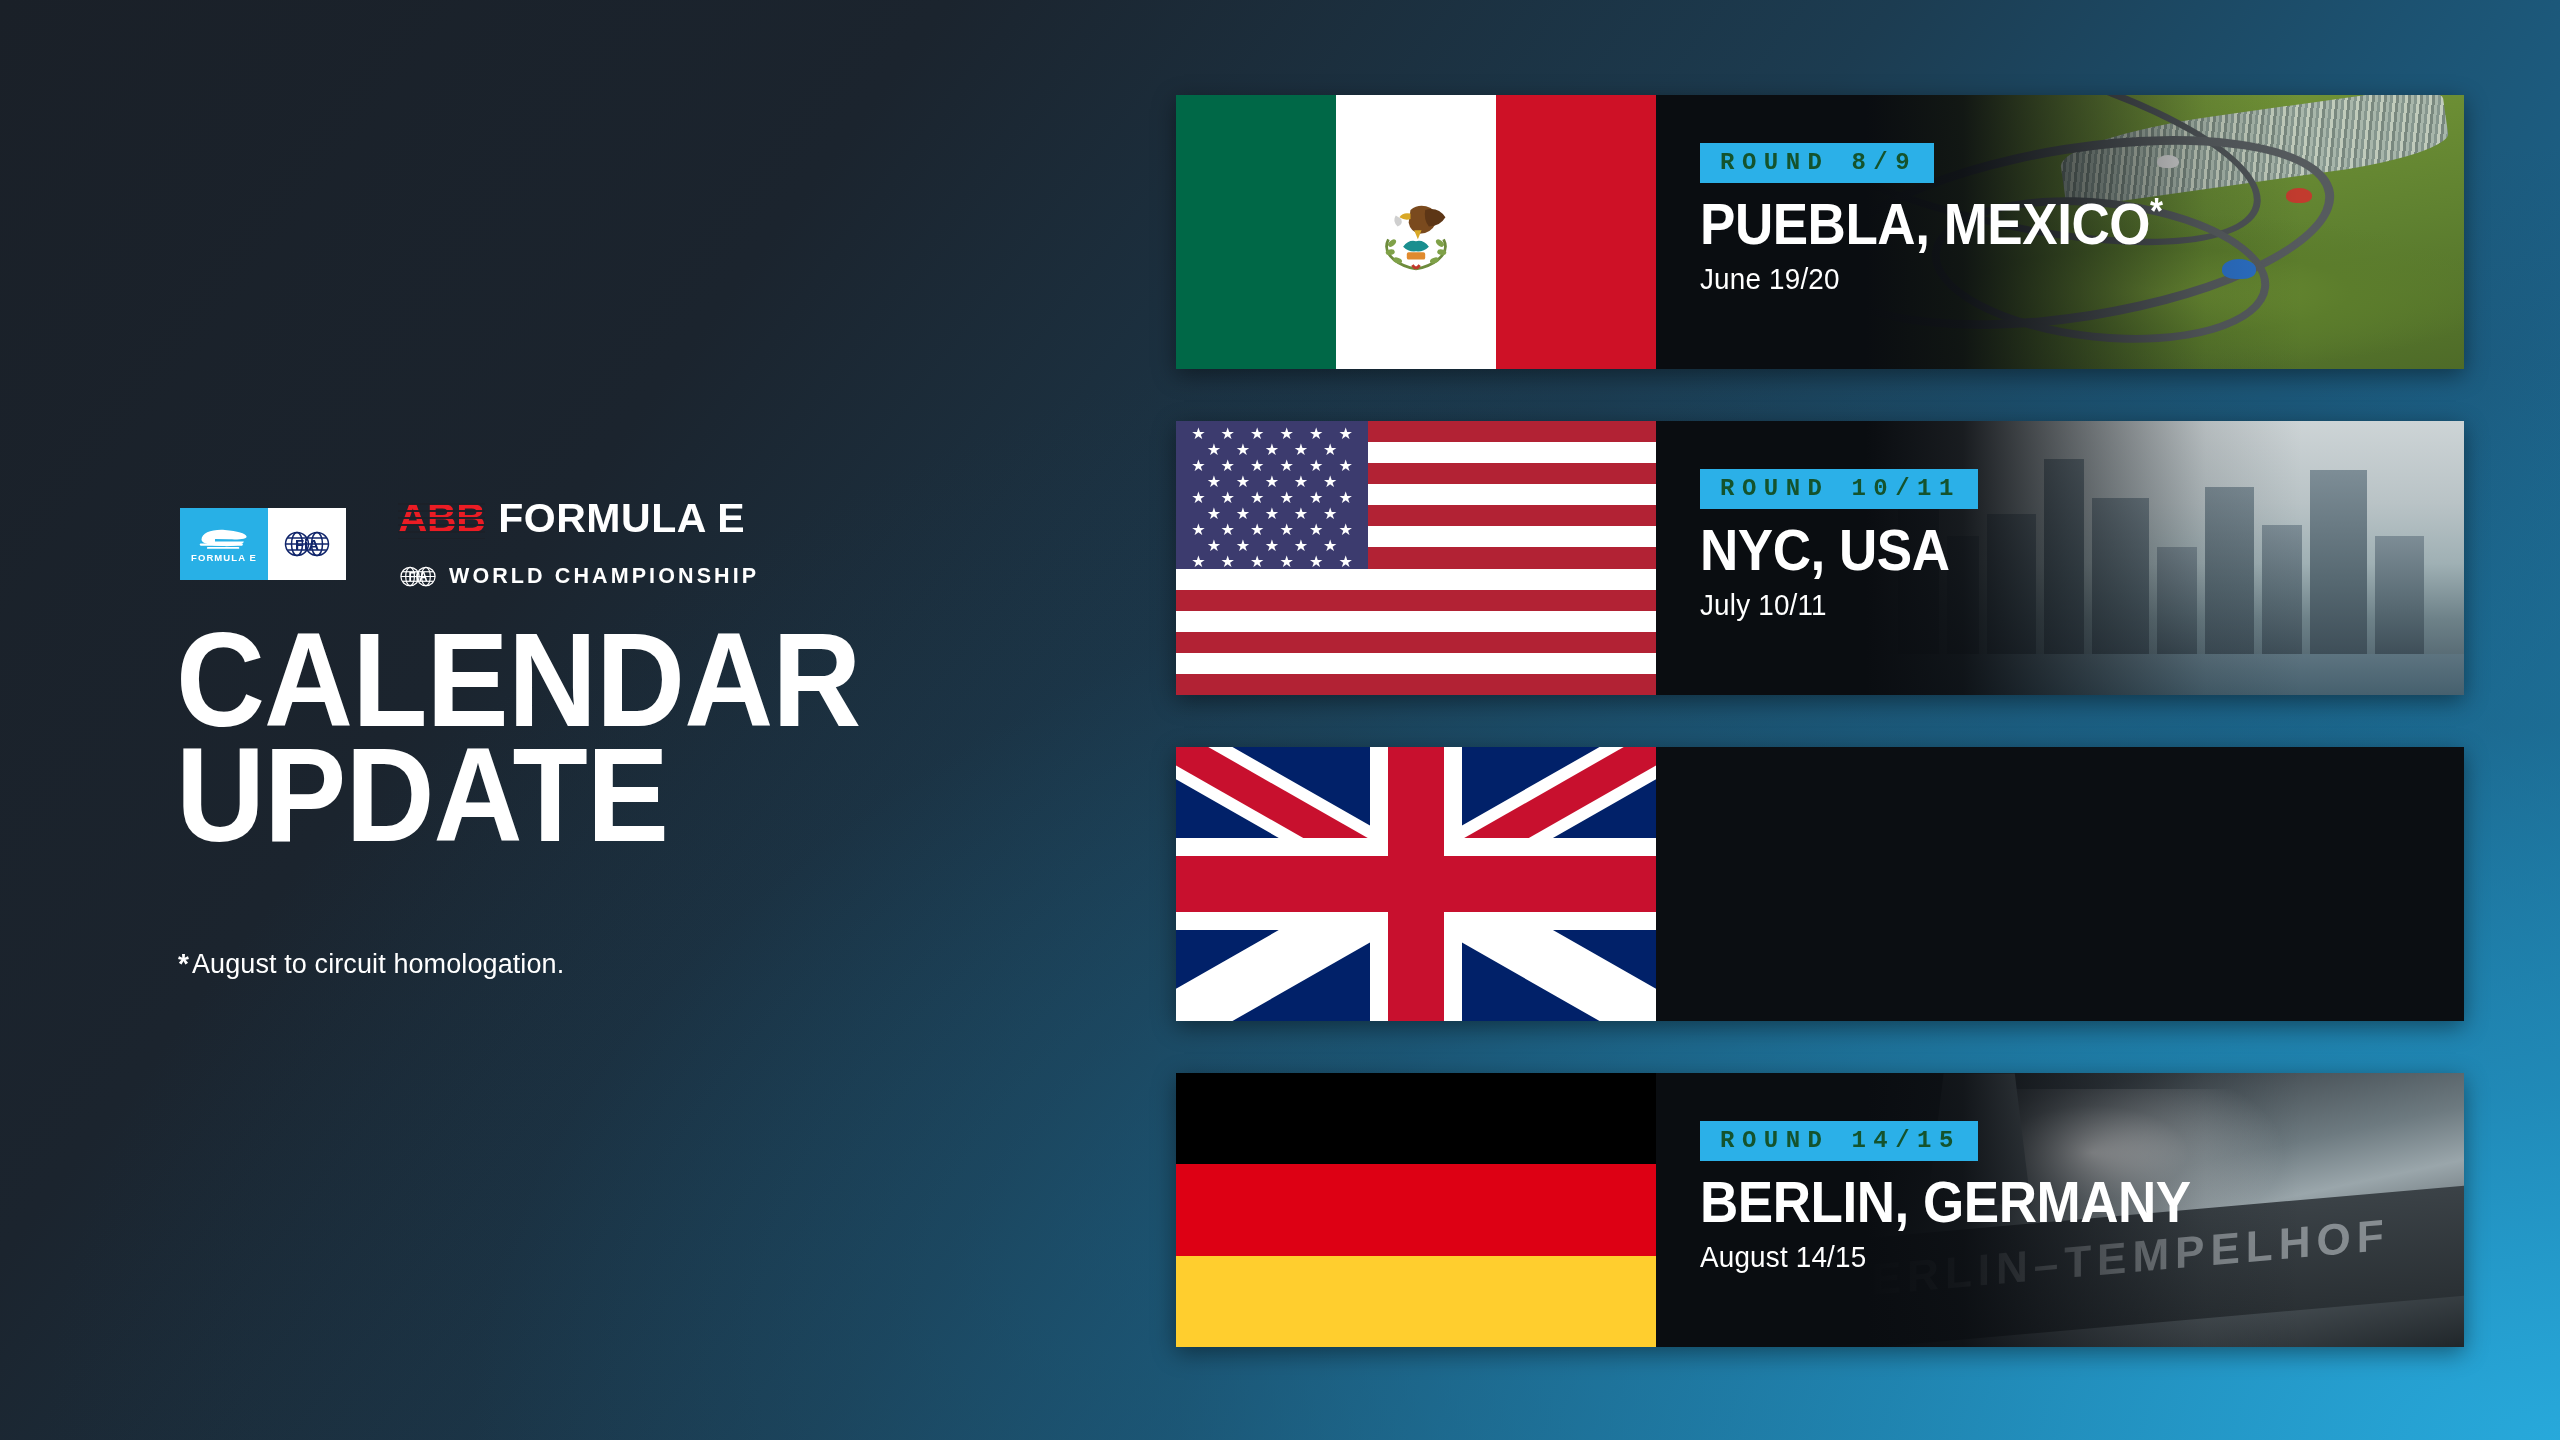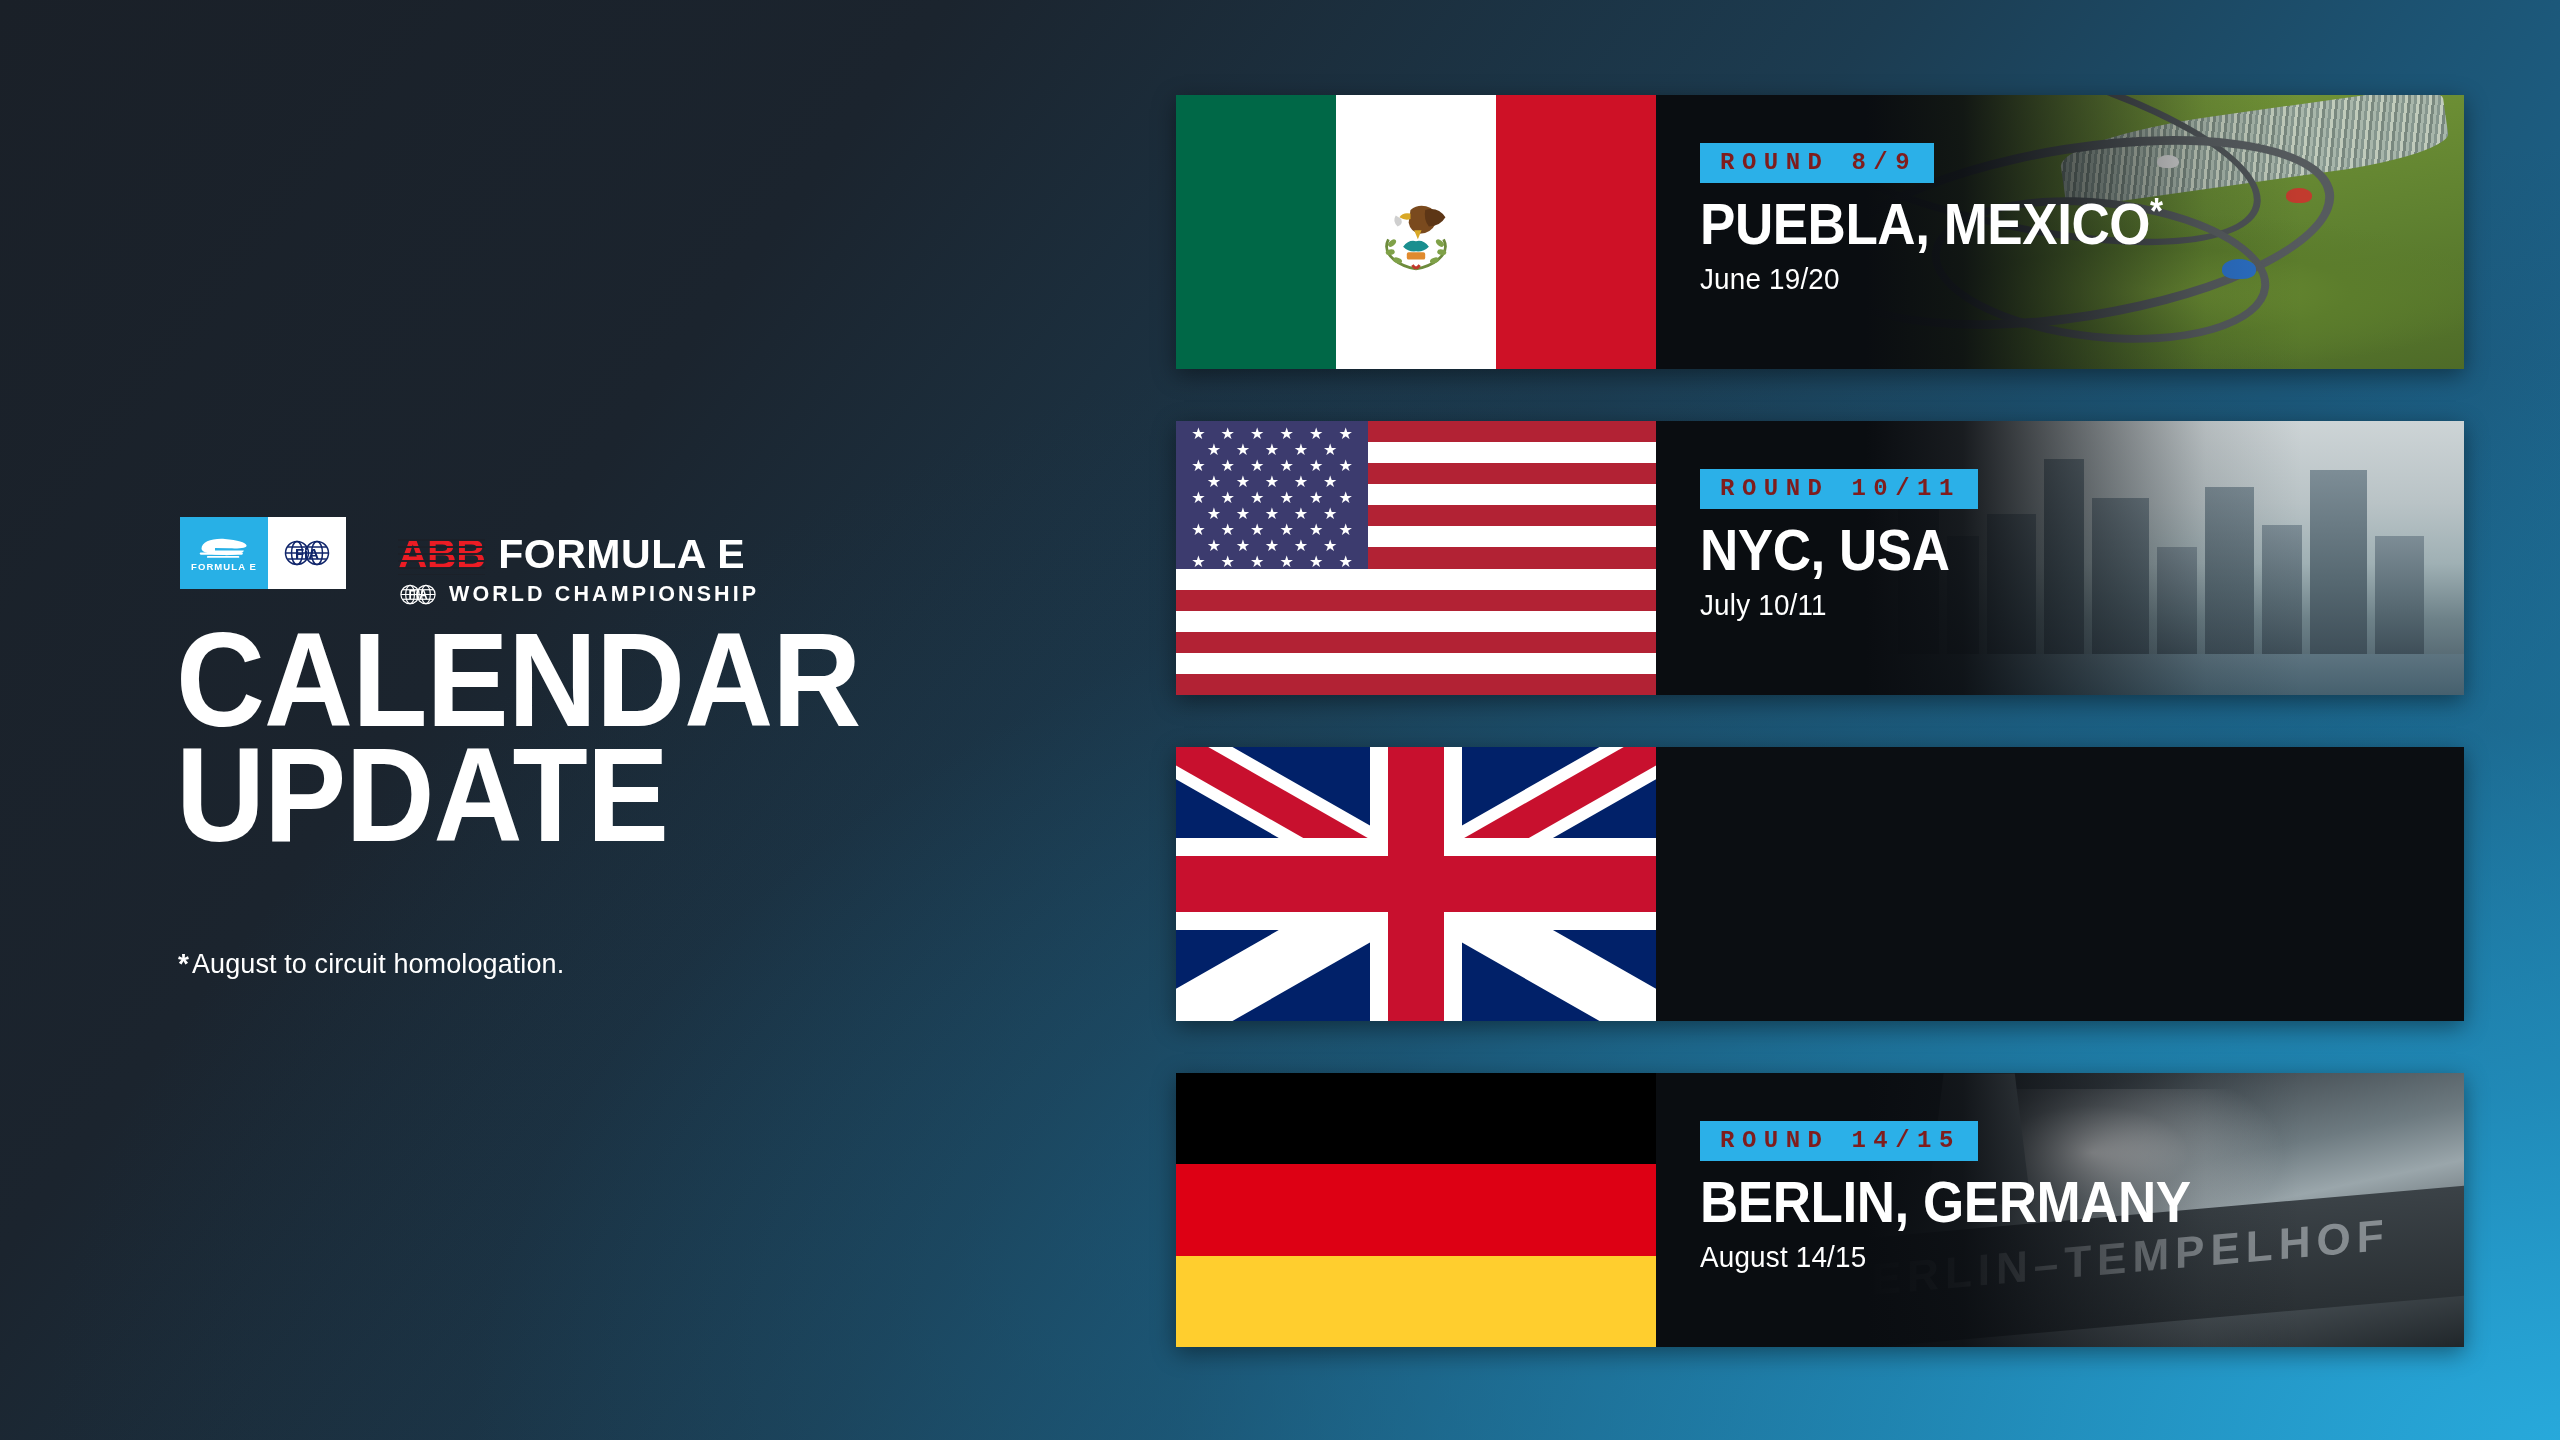--- a/index.html
+++ b/index.html
@@ -28,21 +28,21 @@
   .fe-word{
     font-size:9.5px;font-weight:bold;color:#fff;letter-spacing:1.1px;
     font-family:"Liberation Sans",sans-serif;line-height:1;
   }
   .fia-block{
     width:78px;height:72px;background:#ffffff;
     display:flex;align-items:center;justify-content:center;
   }
   .fia-mark-blue{width:50px;height:34px;display:block;}
 
-  .brandtext{margin-left:52px;display:flex;flex-direction:column;gap:6px;margin-top:36px;}
+  .brandtext{margin-left:52px;display:flex;flex-direction:column;gap:24px;}
   .brand-line1{display:flex;align-items:baseline;gap:13px;}
   .abb{
     font-size:41px;font-weight:bold;color:#ec1c24;letter-spacing:-0.5px;
     line-height:1;position:relative;font-family:"Liberation Sans",sans-serif;
   }
   .abb::after{
     content:"";position:absolute;left:0;top:0;right:0;bottom:0;
     background:repeating-linear-gradient(to bottom,rgba(27,32,40,0.0) 0px,rgba(27,32,40,0.0) 5.5px,rgba(27,32,40,0.95) 5.5px,rgba(27,32,40,0.95) 7px);
     pointer-events:none;
   }
@@ -85,21 +85,21 @@
   .info{
     position:relative;flex:1;height:274px;overflow:hidden;background:#0c1014;
   }
   .photo{position:absolute;inset:0;}
   .scrim{
     position:absolute;inset:0;
     background:linear-gradient(90deg,#0a0d11 0%,#0a0d11 26%,rgba(10,13,17,0.92) 38%,rgba(10,13,17,0.55) 52%,rgba(10,13,17,0.12) 68%,rgba(10,13,17,0) 80%);
   }
   .info-inner{position:absolute;left:44px;top:48px;z-index:4;}
   .round-badge{
-    display:inline-block;background:#2bb0e8;color:#7f1d1d;
+    display:inline-block;background:#2bb0e8;color:#14532d;
     font-size:24px;font-weight:bold;letter-spacing:7.5px;
     padding:8px 17px 8px 20px;line-height:1;
     font-family:"Liberation Mono","Liberation Sans",monospace;
     white-space:nowrap;
   }
   .city{
     margin-top:13px;color:#fff;font-weight:bold;
     font-family:"Liberation Sans",sans-serif;
     font-size:57px;line-height:1;letter-spacing:-0.5px;
     transform:scaleX(0.93);transform-origin:left center;

